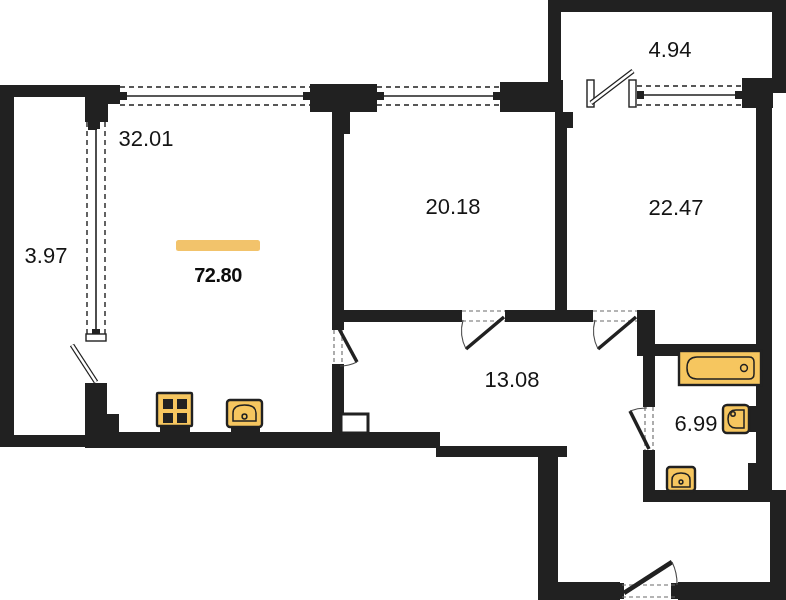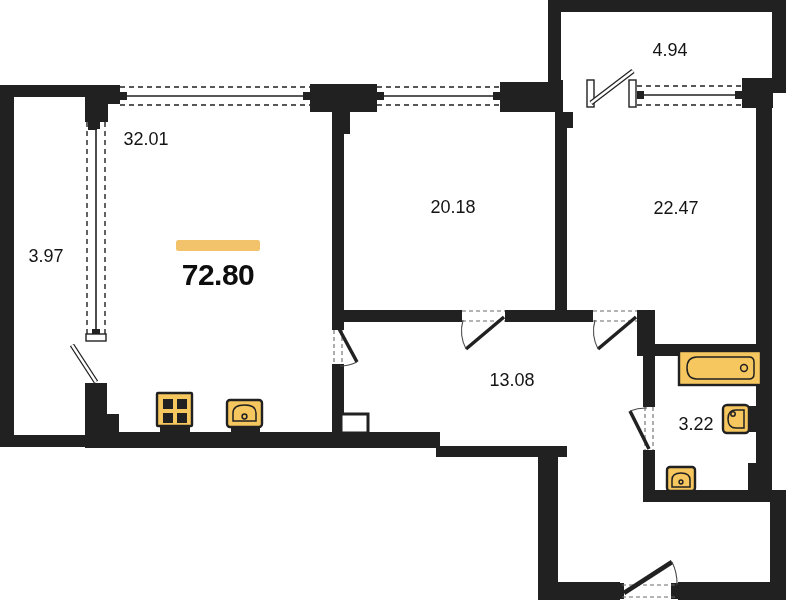--- a/index.html
+++ b/index.html
@@ -21,24 +21,24 @@
   .leaf-entry{stroke-width:4.5;}
   .leaf-hollow-outer{stroke:var(--wall,#212121);stroke-width:5;fill:none;}
   .leaf-hollow-inner{stroke:#ffffff;stroke-width:2.4;fill:none;}
   .swingarc{stroke:#4a4a4a;stroke-width:1.1;fill:none;}
   .opendash{stroke:#6a6a6a;stroke-width:1.1;fill:none;stroke-dasharray:4 3;}
   .fixture{fill:var(--fixture,#f6c65f);stroke:var(--wall,#212121);stroke-width:2.4;}
   .fixline{fill:none;stroke:var(--wall,#212121);stroke-width:1.5;}
   .fixdark{fill:var(--wall,#212121);}
   .plan-label{
     position:absolute;transform:translate(-50%,-50%);
-    font-size:18px;color:var(--text,#141414);white-space:nowrap;
+    font-size:22px;color:var(--text,#141414);white-space:nowrap;
   }
   .total-label{
-    font-size:30px;font-weight:bold;letter-spacing:-0.5px;color:#0d0d0d;
+    font-size:20px;font-weight:bold;letter-spacing:-0.5px;color:#0d0d0d;
   }
   .accent-bar{
     position:absolute;left:176px;top:240px;width:84px;height:11px;
     border-radius:2.5px;background:var(--accent,#f2c36b);
   }
 </style>
 </head>
 <body>
 
 <div class="stage">
@@ -212,19 +212,19 @@
   <div class="plan-label" style="left:146px;top:139px">32.01</div>
 
   <div class="plan-label" style="left:670px;top:50px">4.94</div>
 
   <div class="plan-label" style="left:453px;top:207px">20.18</div>
 
   <div class="plan-label" style="left:676px;top:208px">22.47</div>
 
   <div class="plan-label" style="left:512px;top:380px">13.08</div>
 
-  <div class="plan-label" style="left:696px;top:424px">3.22</div>
+  <div class="plan-label" style="left:696px;top:424px">6.99</div>
 
   <div class="accent-bar"></div>
 
   <div class="plan-label total-label" style="left:218px;top:275px">72.80</div>
 
 </div>
 
 </body></html>

